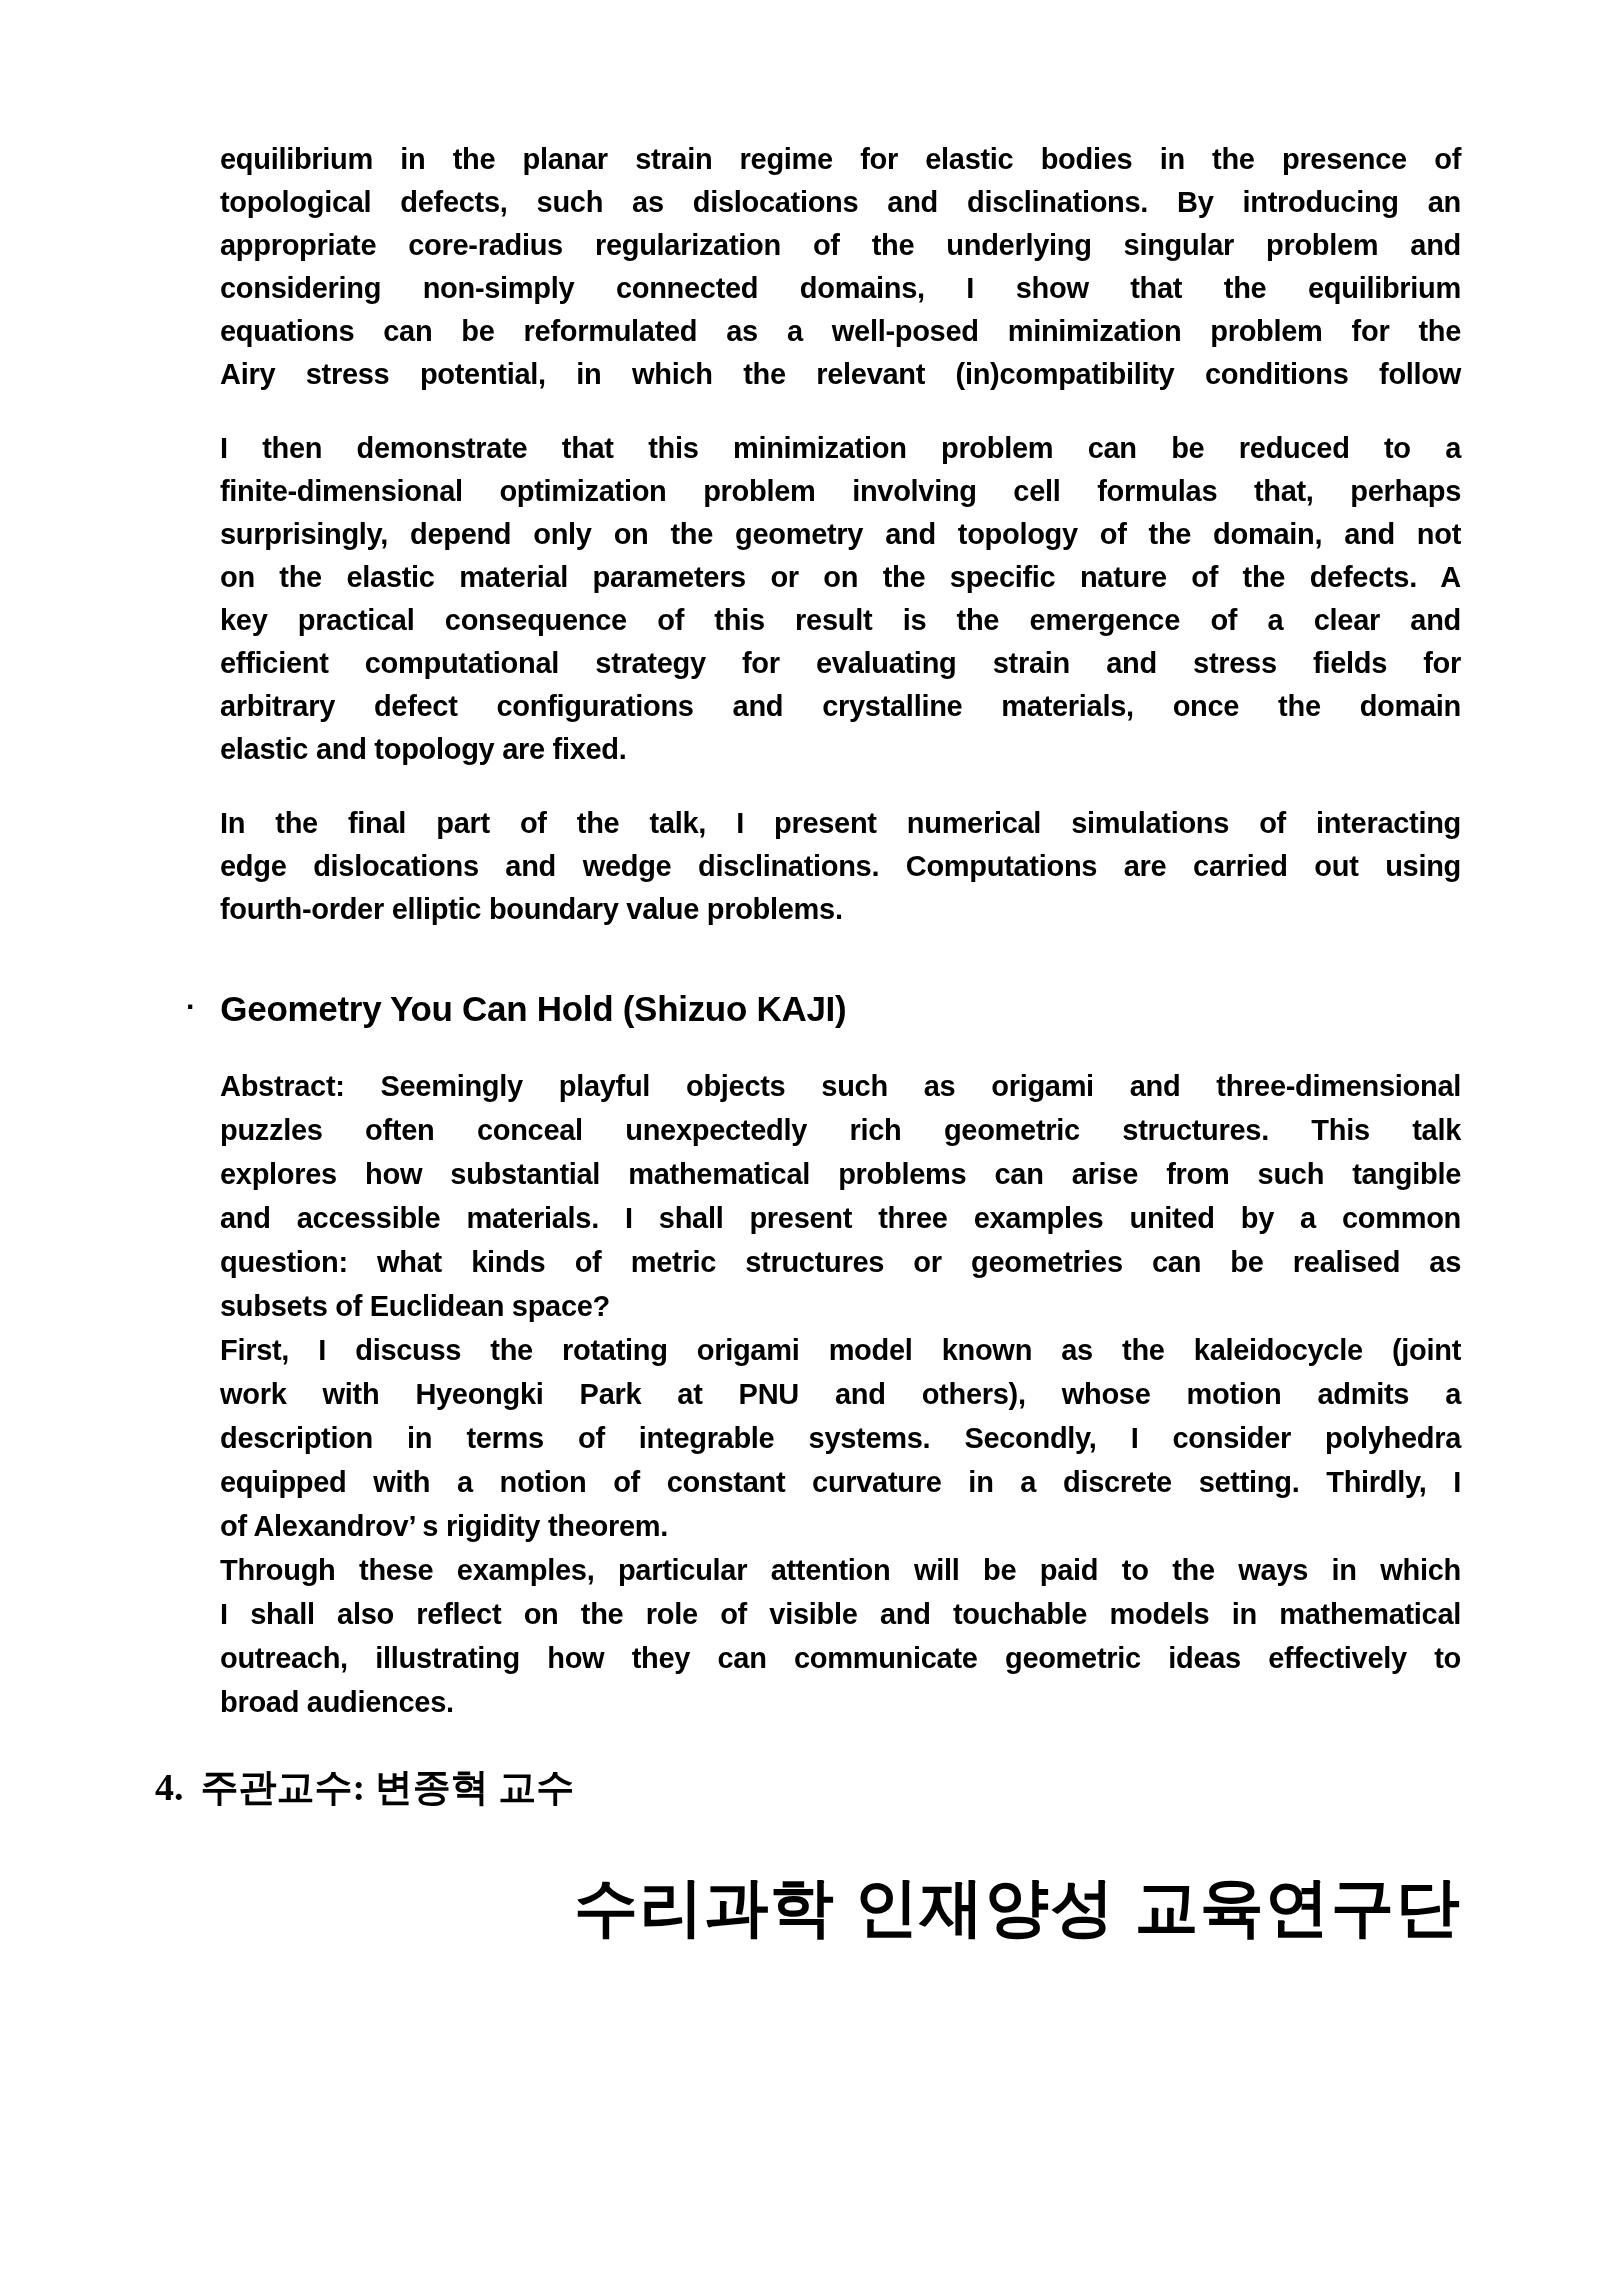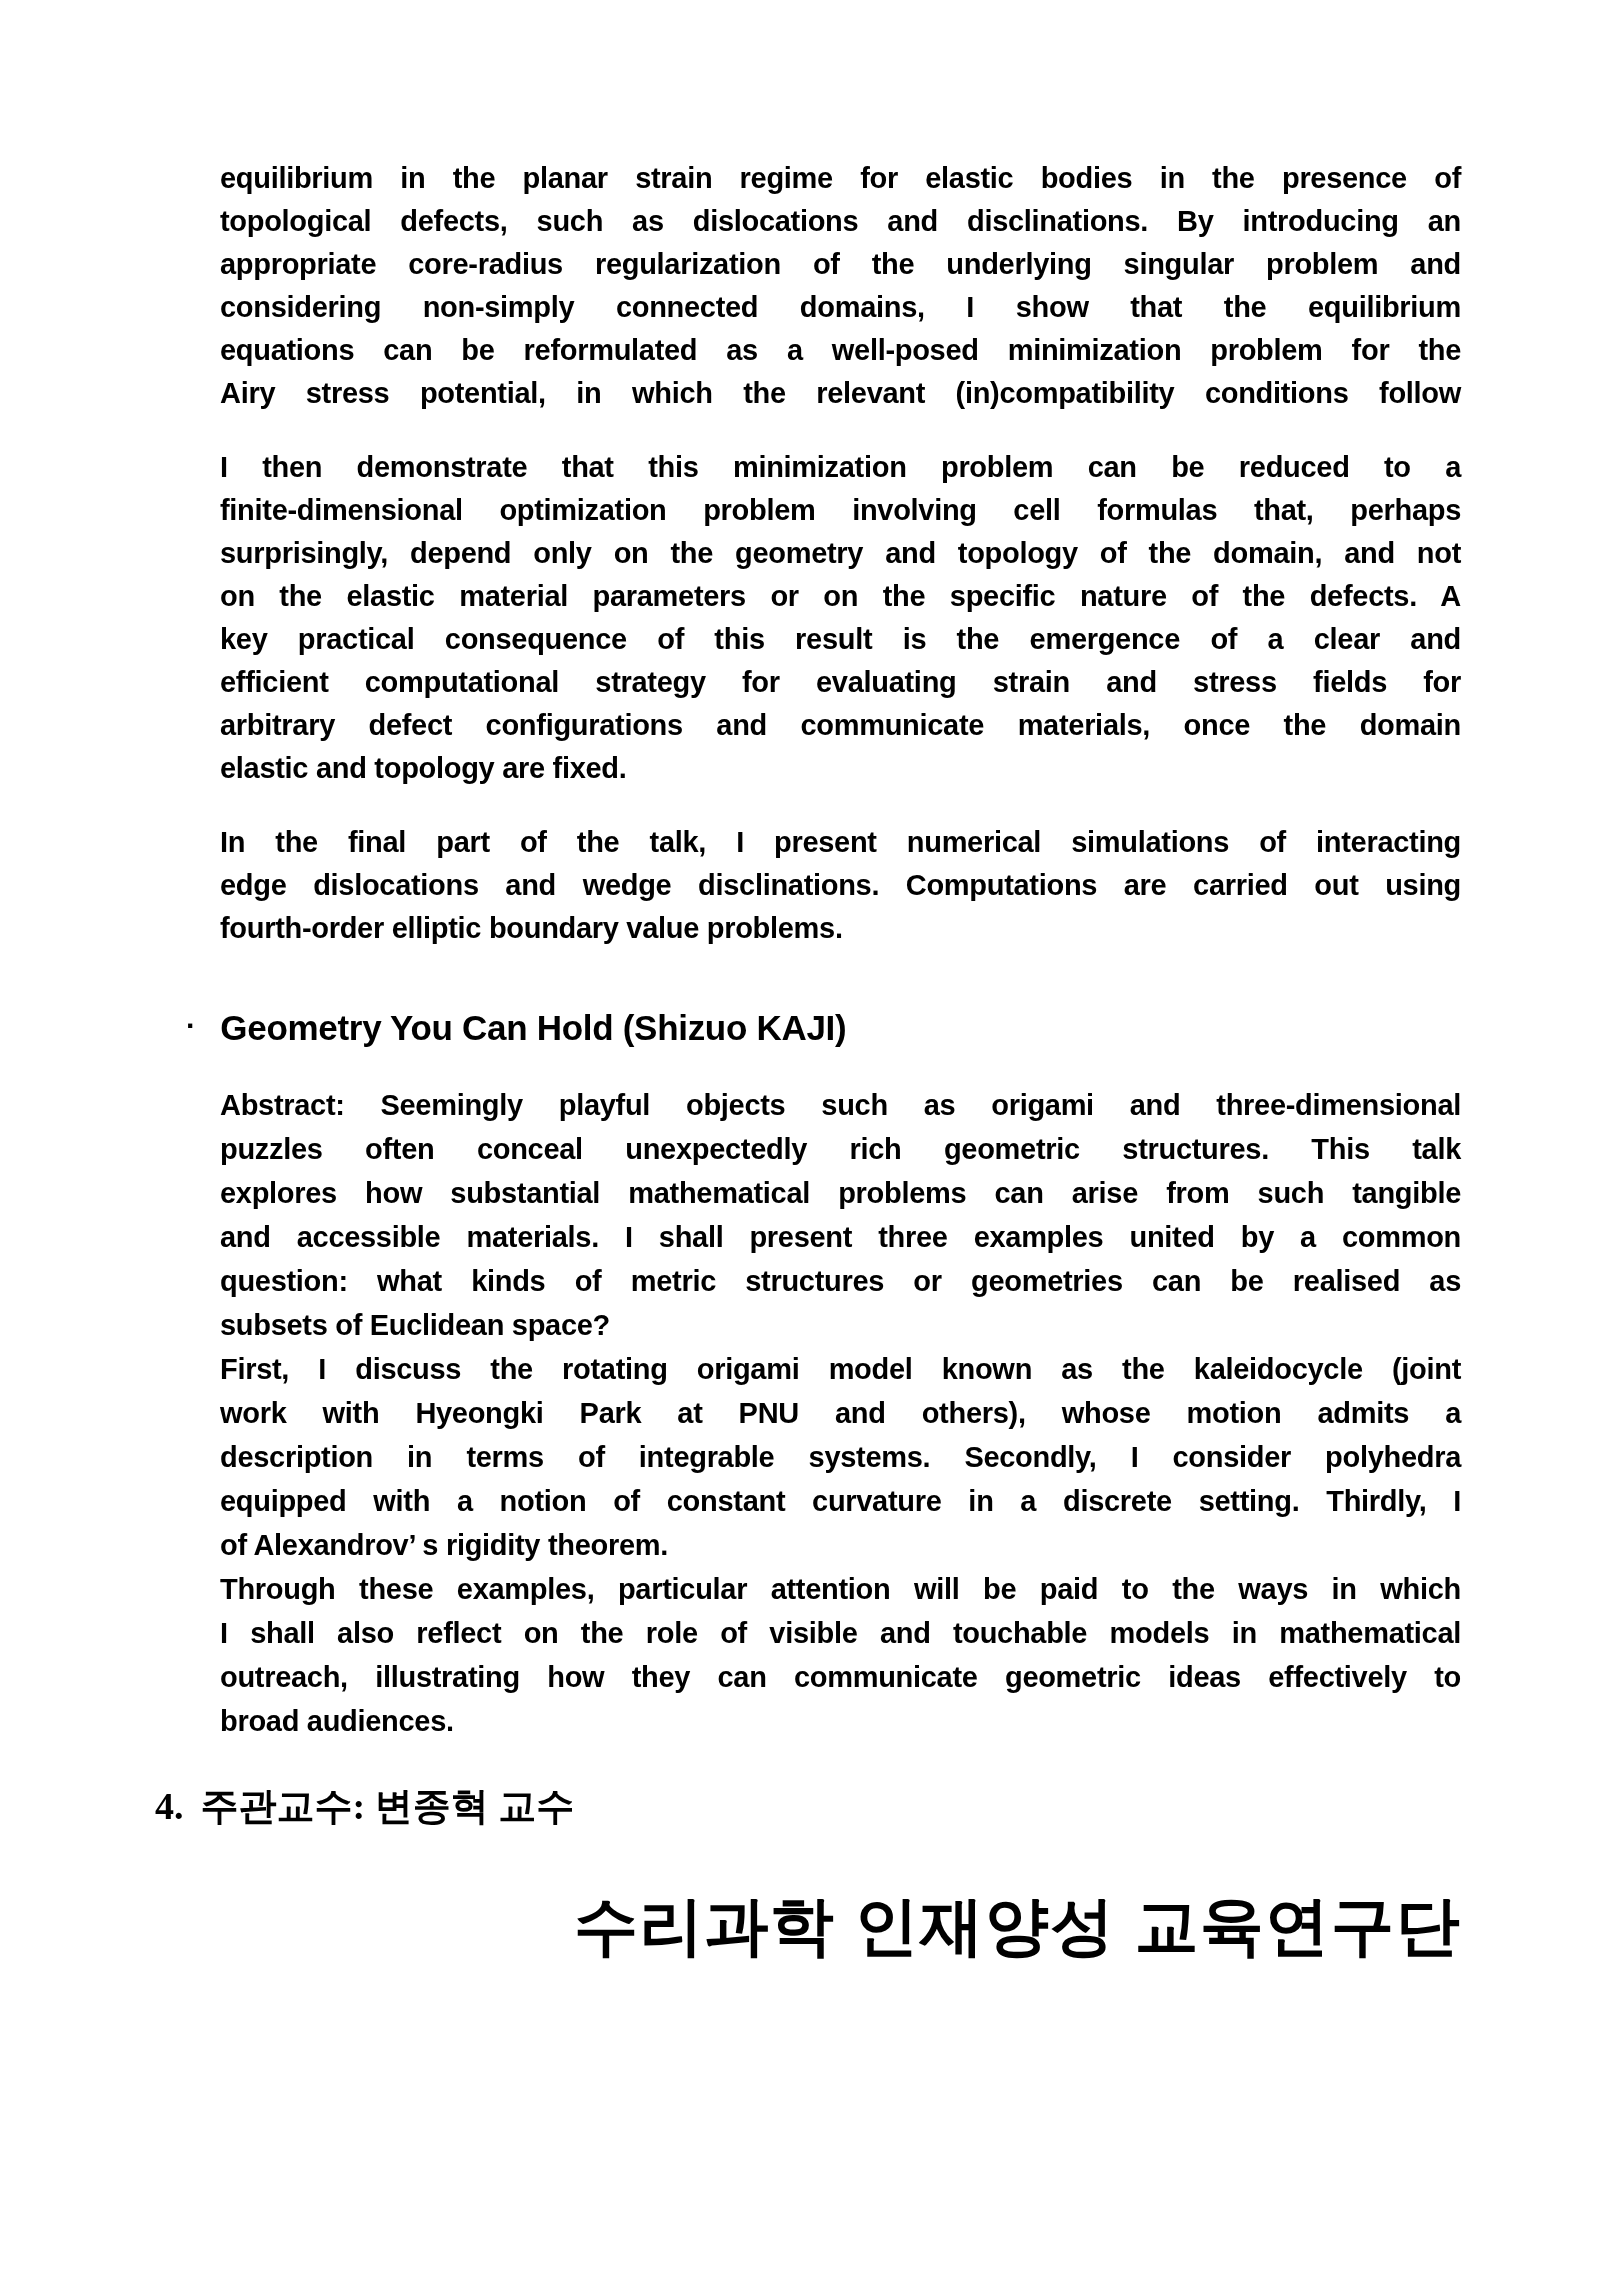--- a/index.html
+++ b/index.html
@@ -18,21 +18,20 @@
     top: 138px;
     width: 1306px;
   }
   
   .para {
     padding-left: 65px;
     font-size: 29px;
     font-weight: 700;
     line-height: 43px;
     letter-spacing: -0.3px;
-    margin-top: 19px;
   }
   .sec-top .para { margin-bottom: 31px; }
   .sec-top .para:last-child { margin-bottom: 0; }
   .sec-abs .para { margin: 0; line-height: 44px; }
   .line { text-align: justify; text-align-last: justify; }
   .line.last { text-align-last: left; }
   
   .talk-heading {
     margin-top: 43px;
     margin-bottom: 23.5px;
@@ -86,21 +85,21 @@
           <div class="line">equations can be reformulated as a well-posed minimization problem for the</div>
           <div class="line">Airy stress potential, in which the relevant (in)compatibility conditions follow</div>
         </div>
       <div class="para">
           <div class="line">I then demonstrate that this minimization problem can be reduced to a</div>
           <div class="line">finite-dimensional optimization problem involving cell formulas that, perhaps</div>
           <div class="line">surprisingly, depend only on the geometry and topology of the domain, and not</div>
           <div class="line">on the elastic material parameters or on the specific nature of the defects. A</div>
           <div class="line">key practical consequence of this result is the emergence of a clear and</div>
           <div class="line">efficient computational strategy for evaluating strain and stress fields for</div>
-          <div class="line">arbitrary defect configurations and communicate materials, once the domain</div>
+          <div class="line">arbitrary defect configurations and crystalline materials, once the domain</div>
           <div class="line last">elastic and topology are fixed.</div>
         </div>
       <div class="para">
           <div class="line">In the final part of the talk, I present numerical simulations of interacting</div>
           <div class="line">edge dislocations and wedge disclinations. Computations are carried out using</div>
           <div class="line last">fourth-order elliptic boundary value problems.</div>
         </div>
     </section>
 
     <div class="talk-heading">

